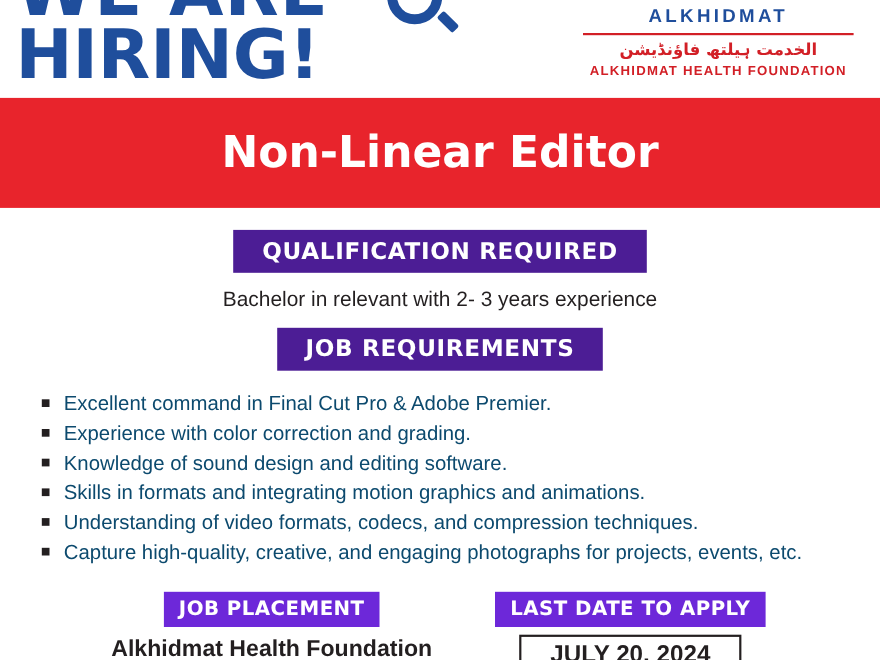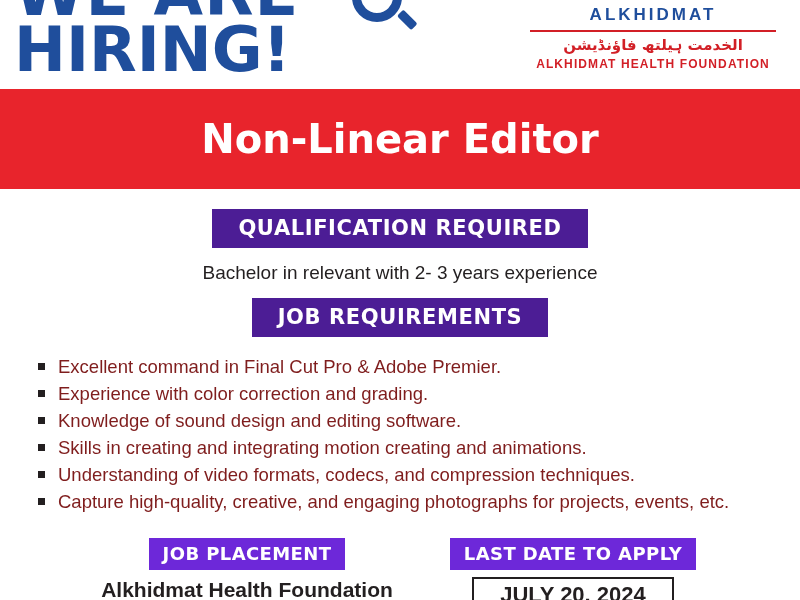--- a/index.html
+++ b/index.html
@@ -167,21 +167,21 @@
   }
   .reqs {
     margin: 16px 0 0 0;
     padding: 0 0 0 36px;
     list-style: none;
   }
   .reqs li {
     position: relative;
     font-size: 18.5px;
     line-height: 1.46;
-    color: #7f1d1d;
+    color: #0c4a6e;
     padding-left: 22px;
   }
   .reqs li::before {
     content: "";
     position: absolute;
     left: 2px;
     top: 10px;
     width: 7px;
     height: 7px;
     background: #231f20;
@@ -259,21 +259,21 @@
 
   <div class="body-area">
     <div class="pill">QUALIFICATION REQUIRED</div>
     <div class="qual-text">Bachelor in relevant with 2- 3 years experience</div>
 
     <div class="pill">JOB REQUIREMENTS</div>
     <ul class="reqs">
       <li>Excellent command in Final Cut Pro &amp; Adobe Premier.</li>
       <li>Experience with color correction and grading.</li>
       <li>Knowledge of sound design and editing software.</li>
-      <li>Skills in creating and integrating motion creating and animations.</li>
+      <li>Skills in formats and integrating motion graphics and animations.</li>
       <li>Understanding of video formats, codecs, and compression techniques.</li>
       <li>Capture high-quality, creative, and engaging photographs for projects, events, etc.</li>
     </ul>
   </div>
 
   <div class="footer">
     <div class="foot-col left">
       <div class="foot-pill">JOB PLACEMENT</div>
       <div class="foot-line1">Alkhidmat Health Foundation</div>
       

